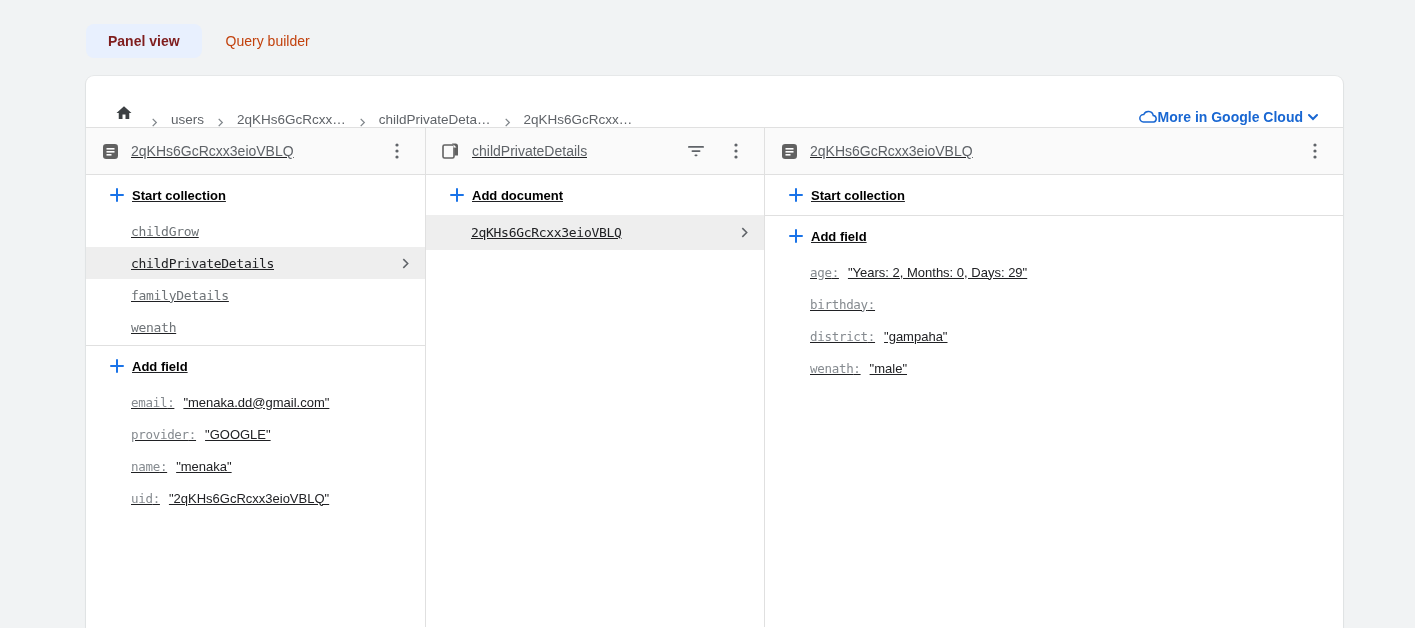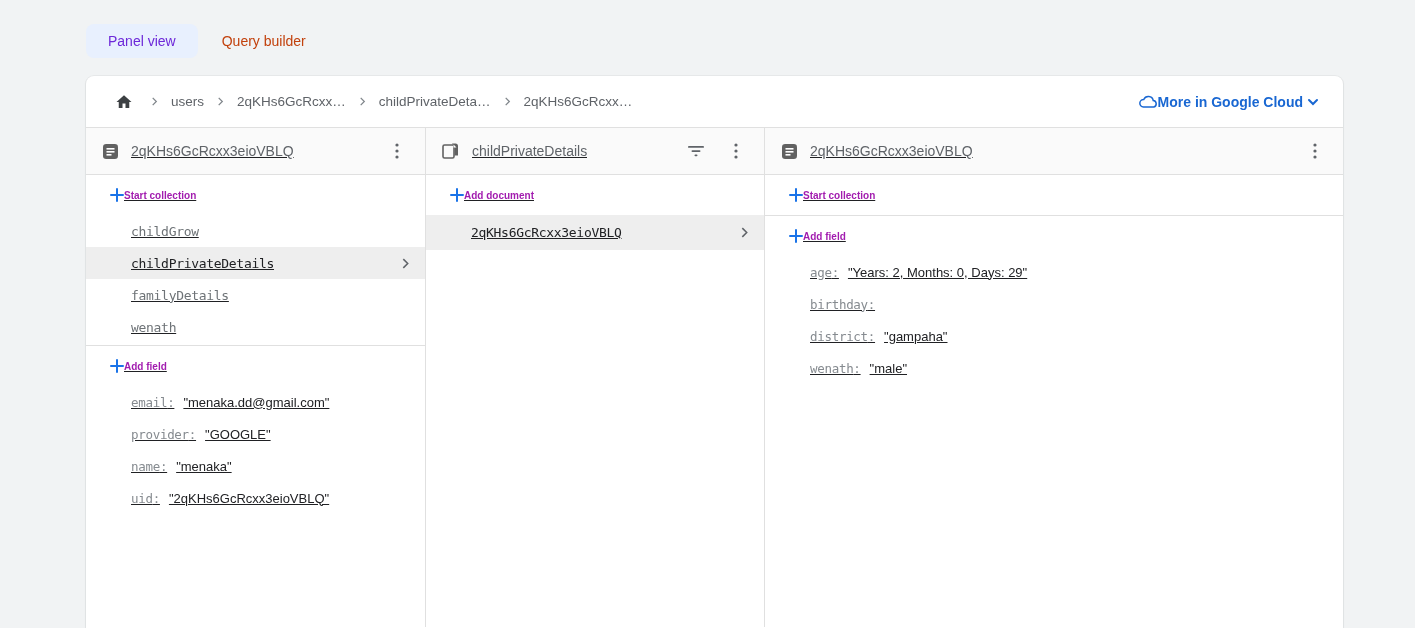--- a/index.html
+++ b/index.html
@@ -4,30 +4,30 @@
 <style>
   * { margin:0; padding:0; box-sizing:border-box; }
   html,body { width:1415px; height:628px; overflow:hidden;
     background:#f1f3f4; font-family:"Liberation Sans", sans-serif; color:#202124; }
   .mono { font-family:"DejaVu Sans Mono", monospace; letter-spacing:-0.3px; }
 
   
   .tabs { position:absolute; left:86px; top:24px; display:flex; align-items:center; }
   .tab { height:34px; display:flex; align-items:center; padding:0 22px;
     font-size:14px; color:#c2410c; cursor:pointer; border-radius:8px; }
-  .tab.active { background:#e8f0fe; color:#6d28d9; font-weight:400; }
+  .tab.active { background:#e8f0fe; color:#7f1d1d; font-weight:700; }
   .tab + .tab { margin-left:2px; }
 
   
   .card { position:absolute; left:86px; top:76px; width:1257px; height:552px;
     background:#fff; border-radius:8px 8px 0 0;
     box-shadow:0 1px 2px rgba(60,64,67,.12), 0 0 0 1px rgba(60,64,67,.05); }
 
   
-  .crumb-bar { height:52px; display:flex; align-items:center; padding:0 24px;
+  .crumb-bar { height:52px; display:flex; align-items:flex-end; padding:0 24px;
     border-bottom:1px solid #e0e0e0; }
   .crumb-bar .home { display:flex; align-items:center; cursor:pointer; }
   .crumb { font-size:13.5px; color:#5f6368; cursor:pointer; white-space:nowrap; }
   .crumb-sep { margin:0 12px; display:flex; align-items:center; }
   .crumb-spacer { flex:1; }
   .more-link { display:flex; align-items:center; color:#1967d2;
     font-size:14px; font-weight:700; cursor:pointer; }
   .more-link .chev { margin-left:4px; display:flex; align-items:center; }
 
   
@@ -39,21 +39,21 @@
   .panel-header { height:47px; flex:0 0 47px; display:flex; align-items:center;
     gap:12px; padding:0 14px 0 16px; background:#fafafa; border-bottom:1px solid #e0e0e0; }
   .panel-title { font-size:14px; color:#5f6368; white-space:nowrap; overflow:hidden;
     text-overflow:ellipsis; flex:0 1 auto; }
   .header-spacer { flex:1; }
   .icon-btn { width:28px; height:28px; display:flex; align-items:center;
     justify-content:center; cursor:pointer; border-radius:50%; flex:0 0 auto; }
 
   .panel-body { flex:1; overflow:hidden; }
   .action-row { height:40px; display:flex; align-items:center; padding:0 24px;
-    color:#a21caf; font-size:10px; font-weight:700; cursor:pointer; }
+    color:#000000; font-size:13px; font-weight:700; cursor:pointer; gap:8px; }
   .divider { border-top:1px solid #e0e0e0; }
 
   .list-row { height:32px; display:flex; align-items:center;
     padding:0 14px 0 45px; font-size:13px; color:#6e7377; cursor:pointer; }
   .list-row .row-chevron { margin-left:auto; display:none; }
   .list-row.selected { background:#eeeeee; color:#202124; }
   .list-row.selected .row-chevron { display:flex; }
   .doc-row { height:35px; }
 
   .field-row { height:32px; display:flex; align-items:center; padding:0 16px 0 45px;

